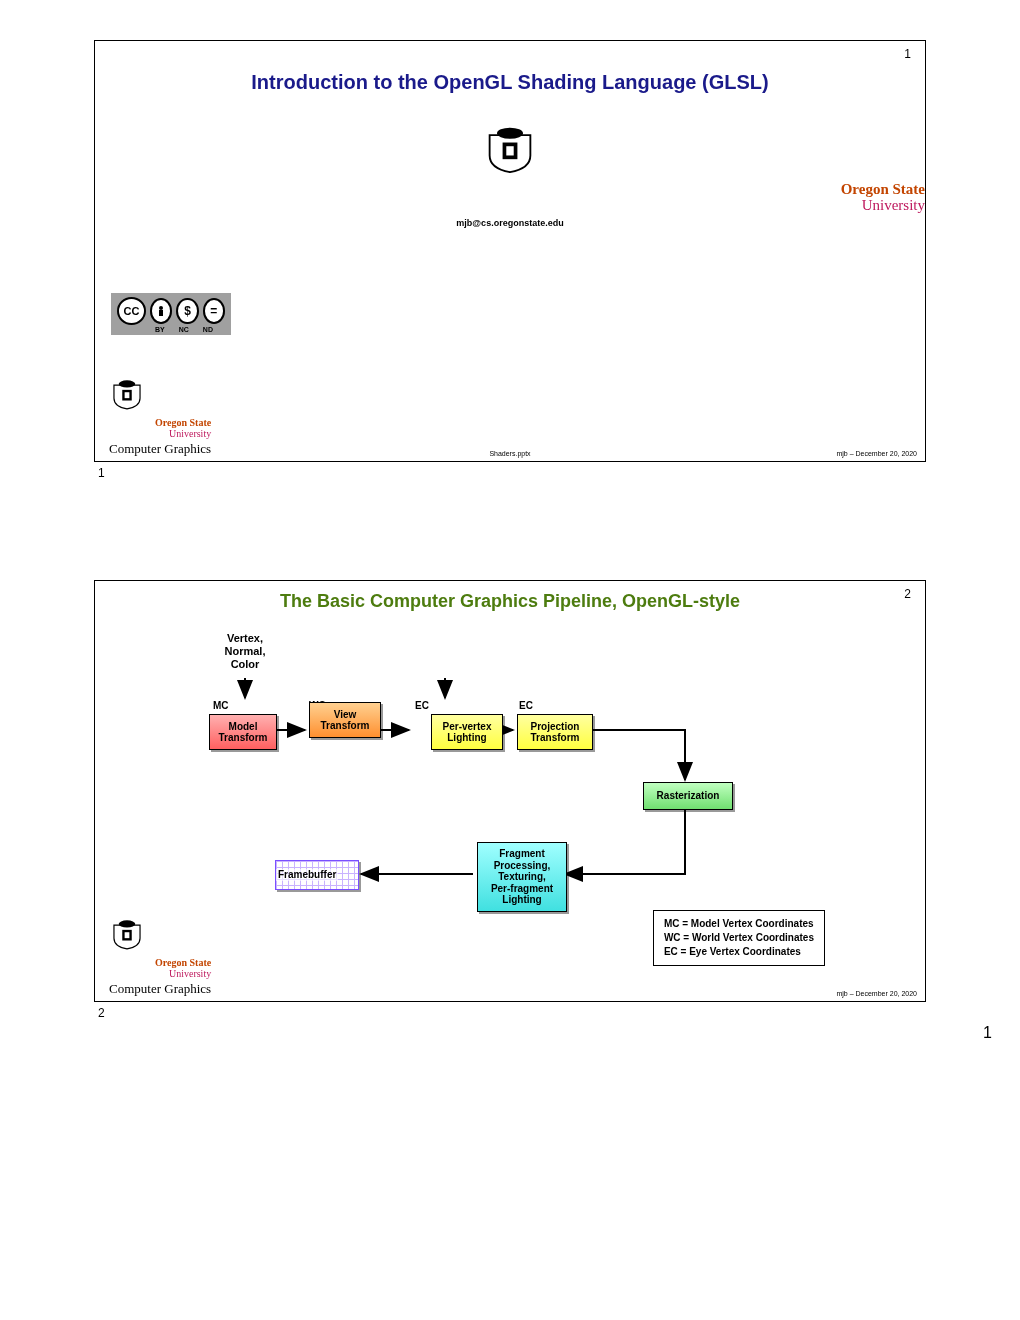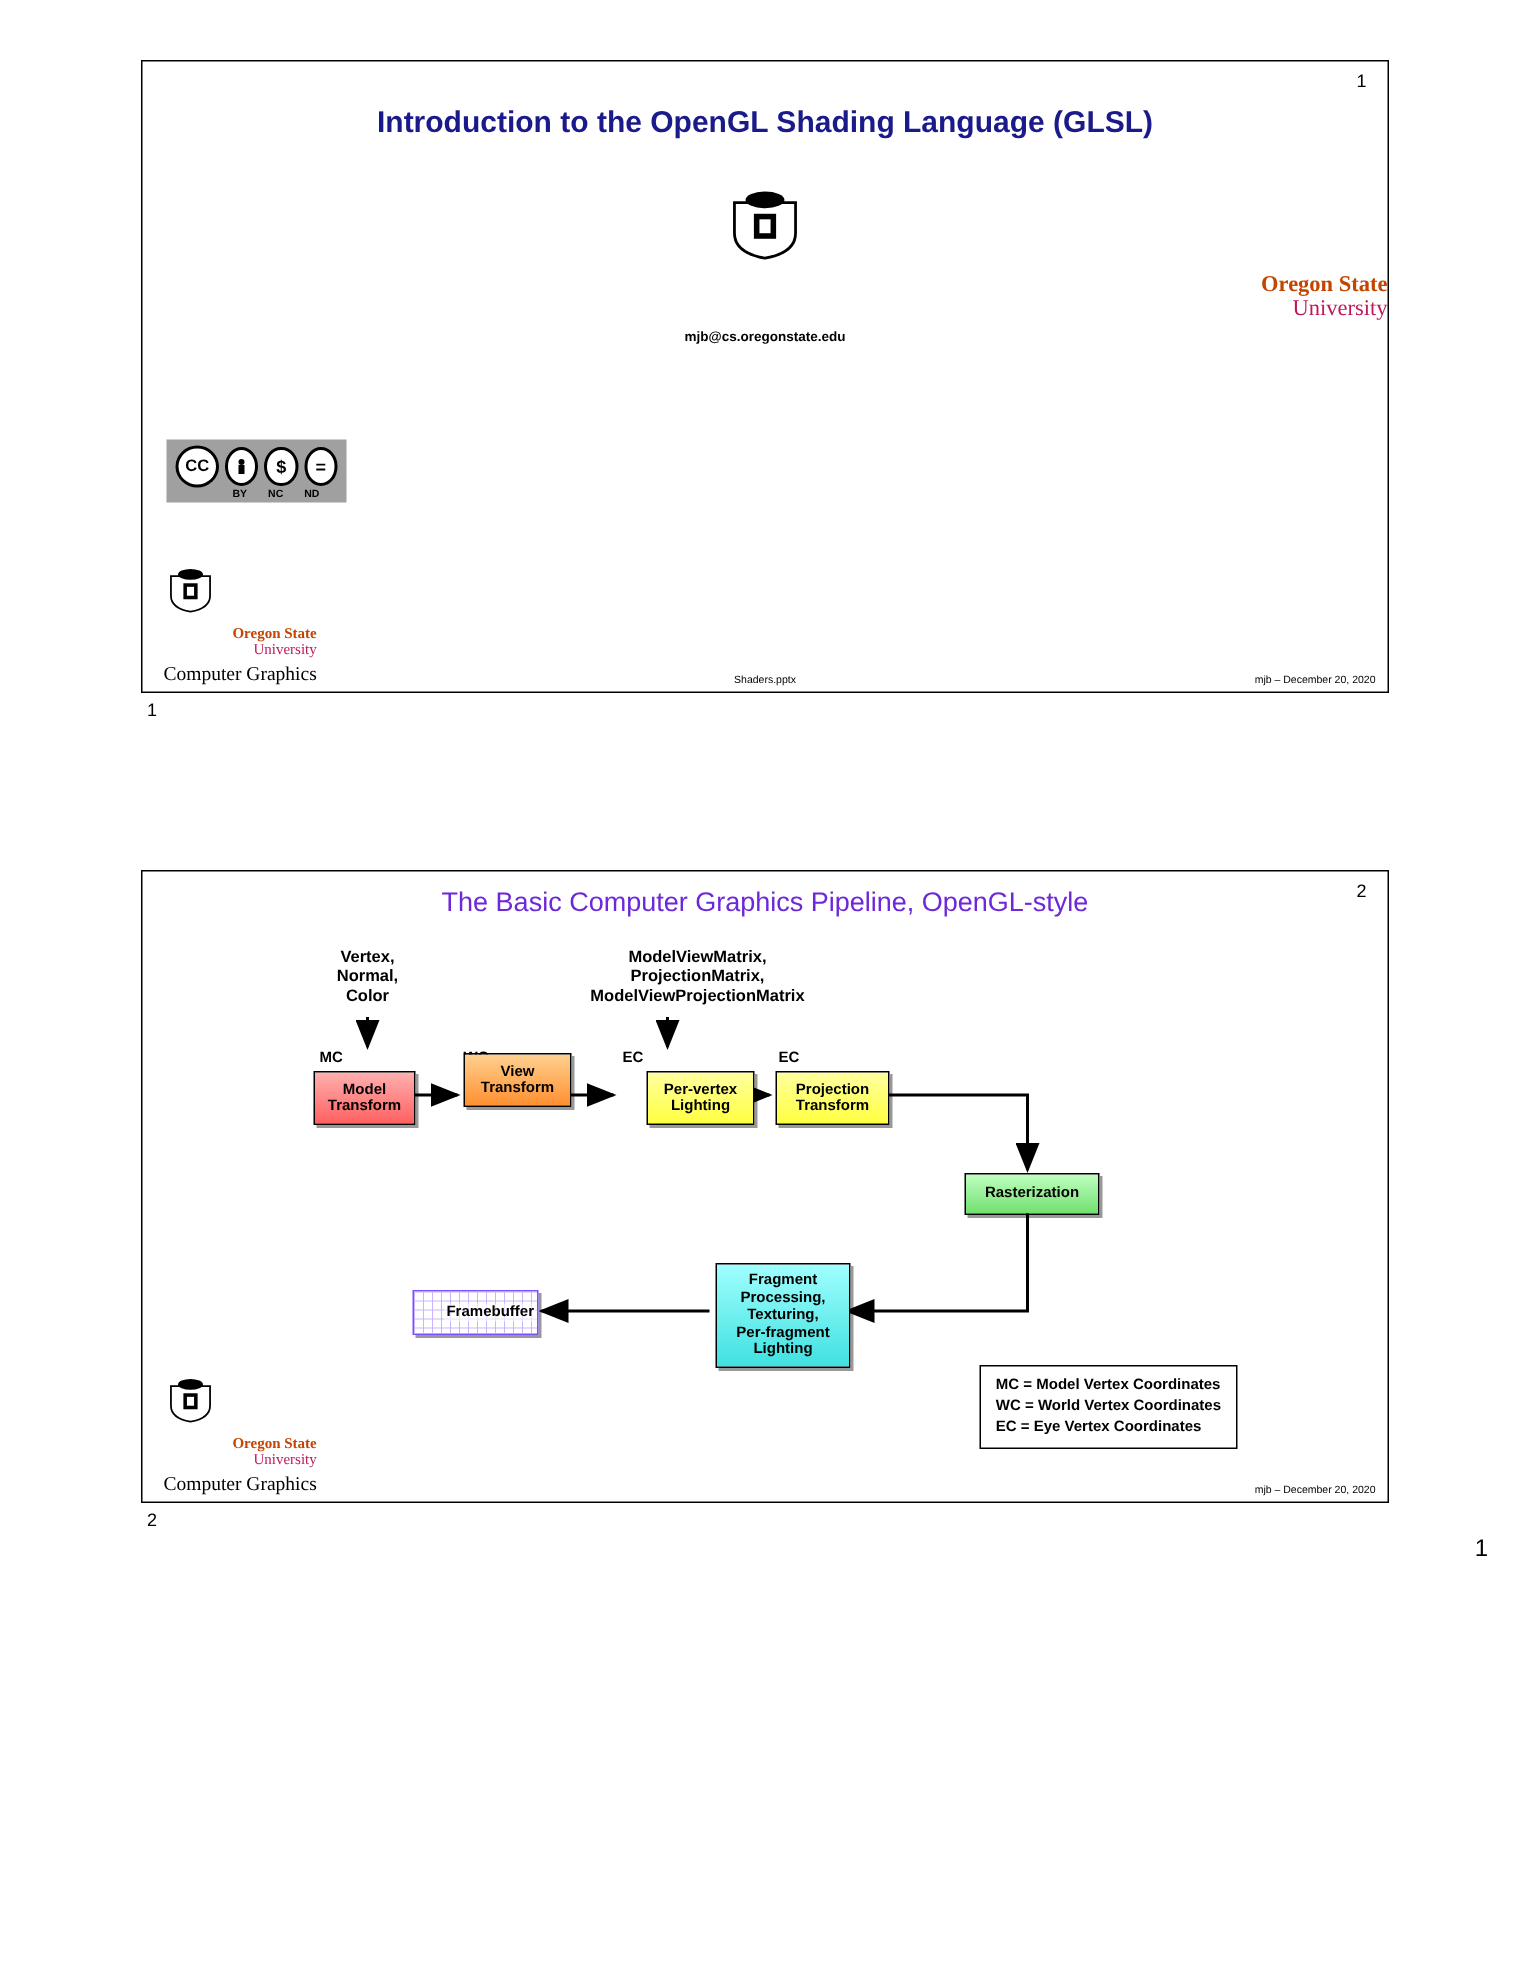--- a/index.html
+++ b/index.html
@@ -26,32 +26,32 @@
 .lic-box{border:1px solid #000;padding:4px 6px;font-size:10px;font-weight:bold;width:240px;margin-top:2px}
 .lic-link{color:#0000cc;text-decoration:underline}
 .footer-osu{position:absolute;left:14px;bottom:4px}
 .footer-osu .shield-sm{display:inline-block;width:36px;height:32px}
 .footer-osu-txt .osu-os{font-size:10px}
 .footer-osu-txt .osu-un{font-size:10px}
 .footer-cg{font-family:'Times New Roman',serif;font-size:13px;margin-top:2px}
 .footer-file{position:absolute;bottom:4px;left:50%;transform:translateX(-50%);font-size:7px}
 .footer-date{position:absolute;bottom:4px;right:8px;font-size:7px}
 .pgnum{position:absolute;bottom:18px;right:28px;font-size:16px}
-.title2{color:#6d28d9;font-weight:normal;font-size:18px;text-align:center;margin-top:10px}
+.title2{color:#4d7c0f;font-weight:bold;font-size:18px;text-align:center;margin-top:10px}
 .diagram{position:relative;height:320px;margin-top:8px}
 .lbl{position:absolute;font-size:11px;font-weight:bold;text-align:center;line-height:1.2}
 .stage{position:absolute;border:1px solid #000;font-size:10px;font-weight:bold;text-align:center;display:flex;align-items:center;justify-content:center;line-height:1.15;padding:2px;box-shadow:2px 2px 0 rgba(0,0,0,0.4)}
 .coord{position:absolute;font-size:10px;font-weight:bold}
 .red{background:linear-gradient(#ffb0b0,#ff6060)}
 .orange{background:linear-gradient(#ffd090,#ff9030)}
 .yellow{background:linear-gradient(#ffffa0,#ffff40)}
 .green{background:linear-gradient(#c0ffc0,#70e070)}
 .cyan{background:linear-gradient(#a0ffff,#40e0e0)}
 .purple{background:#fff;border:1px solid #7a4fff}
-.purple-inner{width:100%;height:100%;background-image:linear-gradient(#c9b3ff 1px,transparent 1px),linear-gradient(90deg,#c9b3ff 1px,transparent 1px);background-size:6px 6px;display:flex;align-items:center;justify-content:flex-end}
+.purple-inner{width:100%;height:100%;background-image:linear-gradient(#c9b3ff 1px,transparent 1px),linear-gradient(90deg,#c9b3ff 1px,transparent 1px);background-size:6px 6px;display:flex;align-items:center;justify-content:flex-start}
 .legend{position:absolute;border:1px solid #000;padding:6px 10px;font-size:10px;font-weight:bold;line-height:1.4}
 svg.arrows{position:absolute;left:0;top:0;width:100%;height:100%}
 </style>
 </head>
 <body>
 
 <div class="page">
 
 <div class="slide s1">
  <div class="snum-top">1</div>
@@ -134,23 +134,20 @@
    <polyline points="496,110 590,110 590,160" fill="none" stroke="#000" stroke-width="2" marker-end="url(#ah)"></polyline>
 
    <polyline points="590,188 590,254 470,254" fill="none" stroke="#000" stroke-width="2" marker-end="url(#ah)"></polyline>
 
    <line x1="378" y1="254" x2="266" y2="254" stroke="#000" stroke-width="2" marker-end="url(#ah)"></line>
   </svg>
 
   <div class="lbl" style="left:110px;top:12px;width:80px;white-space:pre">Vertex,
 Normal,
 Color</div>
-  <div class="lbl" style="left:280px;top:12px;width:180px;white-space:pre">ModelViewMatrix,
-ProjectionMatrix,
-ModelViewProjectionMatrix</div>
 
   <div class="coord" style="left:118px;top:80px">MC</div>
   <div class="coord" style="left:214px;top:80px">WC</div>
   <div class="coord" style="left:320px;top:80px">EC</div>
   <div class="coord" style="left:424px;top:80px">EC</div>
 
   <div class="stage red" style="left:114px;top:94px;width:62px;height:30px;white-space:pre">Model
 Transform</div>
   <div class="stage orange" style="left:214px;top:82px;width:66px;height:30px;white-space:pre">View
 Transform</div>

